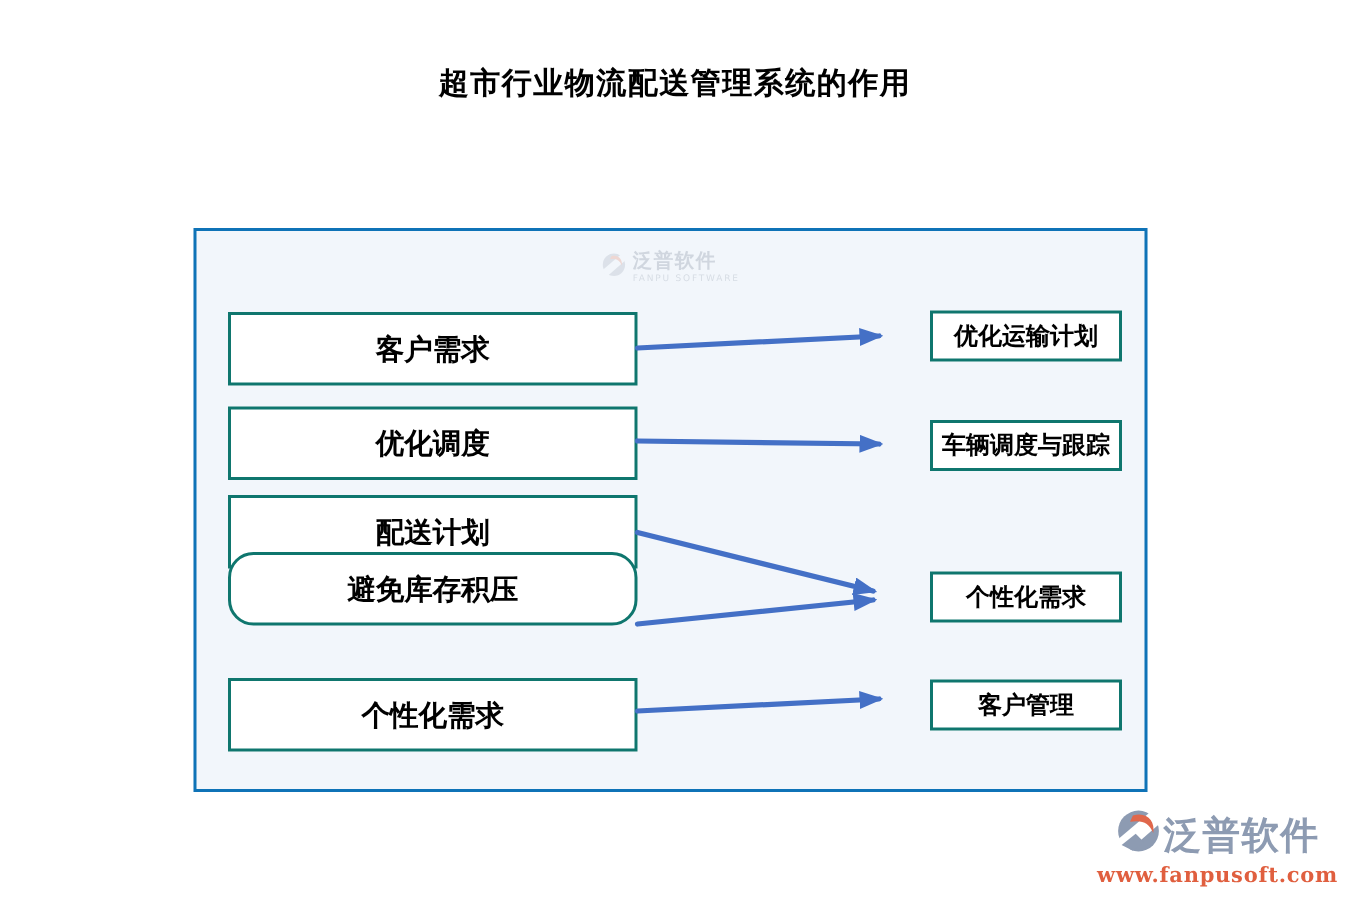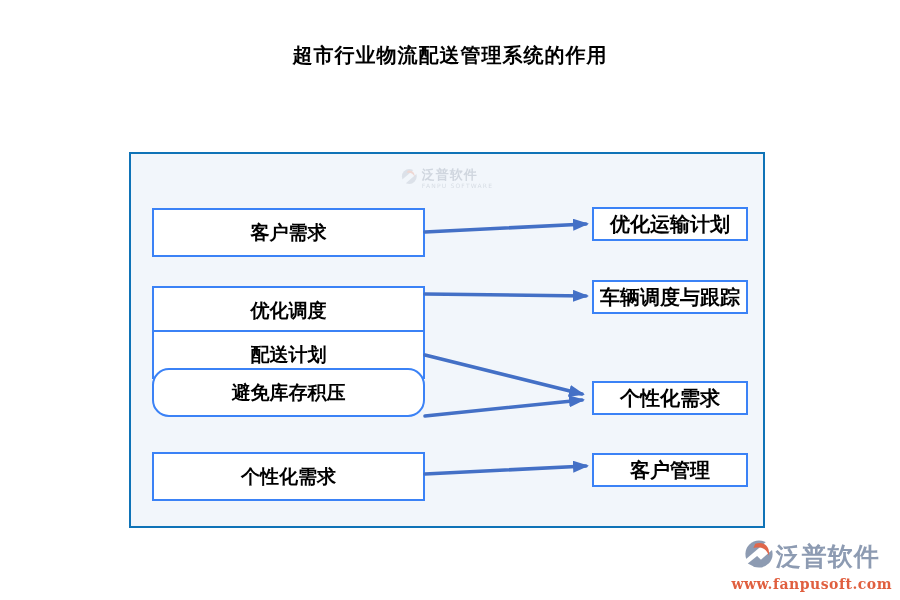--- a/index.html
+++ b/index.html
@@ -57,32 +57,32 @@
   }
   .watermark .wm-brand-en {
     font-size: 6px;
     color: #aab3bf;
     letter-spacing: 1.2px;
     margin-top: 2px;
   }
   .flow-box {
     position: absolute;
     box-sizing: border-box;
-    border: 2px solid #3b82f6;
+    border: 2px solid #0f766e;
     background: #ffffff;
     display: flex;
     align-items: center;
     justify-content: center;
     font-weight: bold;
     color: #000000;
   }
   .flow-box.left  { left: 152px; width: 273px; height: 49px; font-size: 19px; }
-  .flow-box.right { left: 592px; width: 156px; height: 34px; font-size: 20px; }
+  .flow-box.right { left: 620px; width: 128px; height: 34px; font-size: 16px; }
   #lbox0 { top: 208px; }
-  #lbox1 { top: 286px; }
+  #lbox1 { top: 271px; }
   #lbox2 { top: 330px; }
   #lbox3 { top: 368px; border-radius: 17px; }
   #lbox4 { top: 452px; }
   #rbox0 { top: 207px; }
   #rbox1 { top: 280px; }
   #rbox2 { top: 381px; }
   #rbox3 { top: 453px; }
   .arrows-svg {
     position: absolute;
     left: 0;

